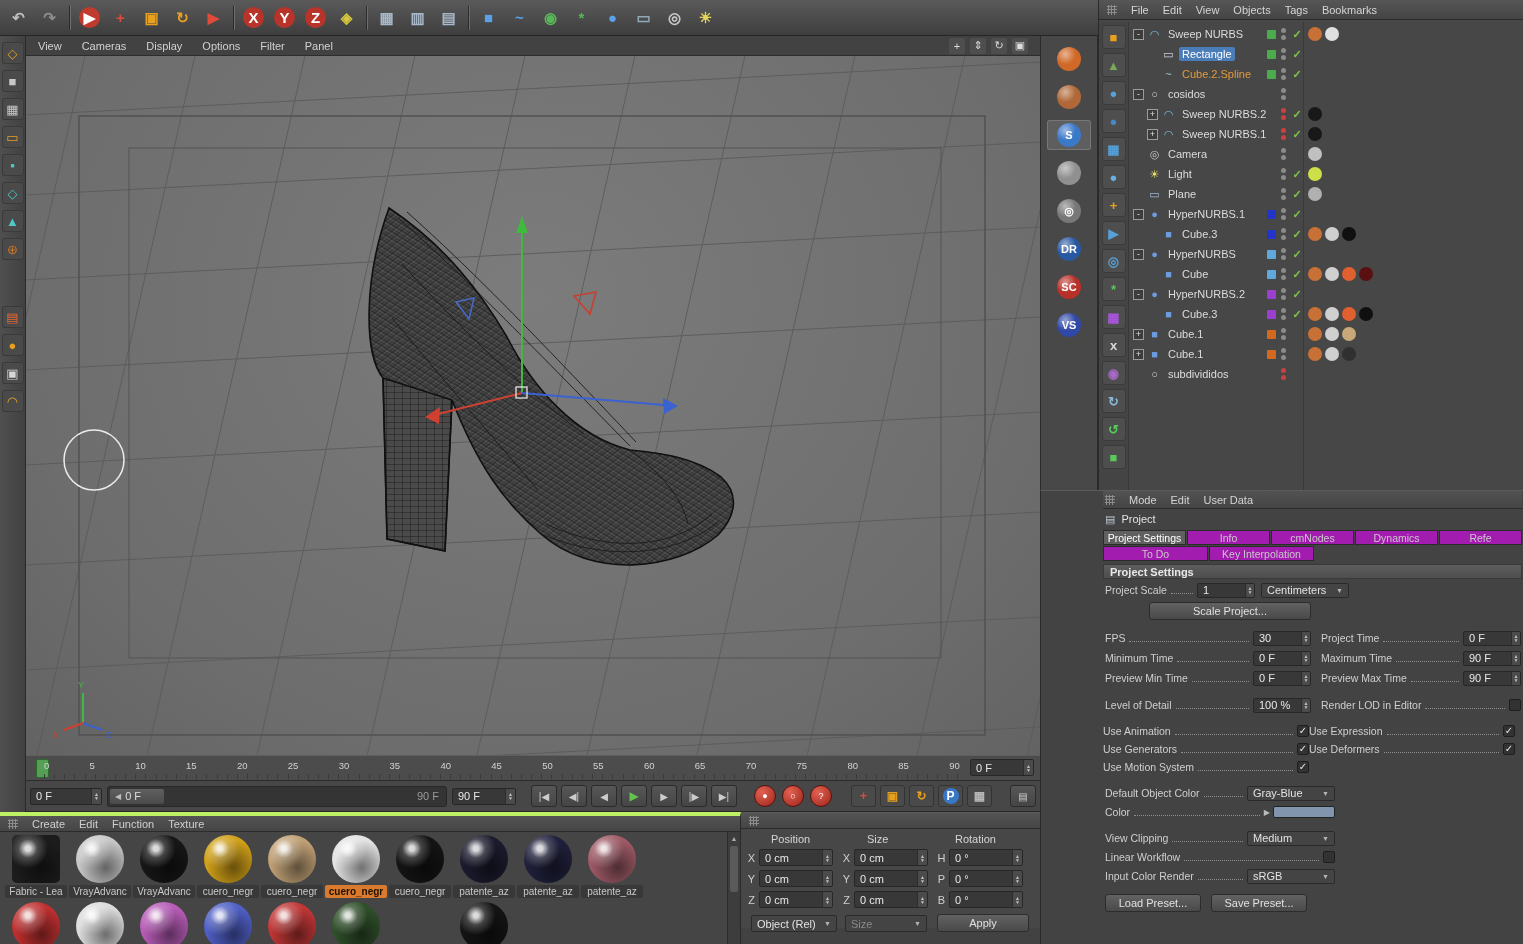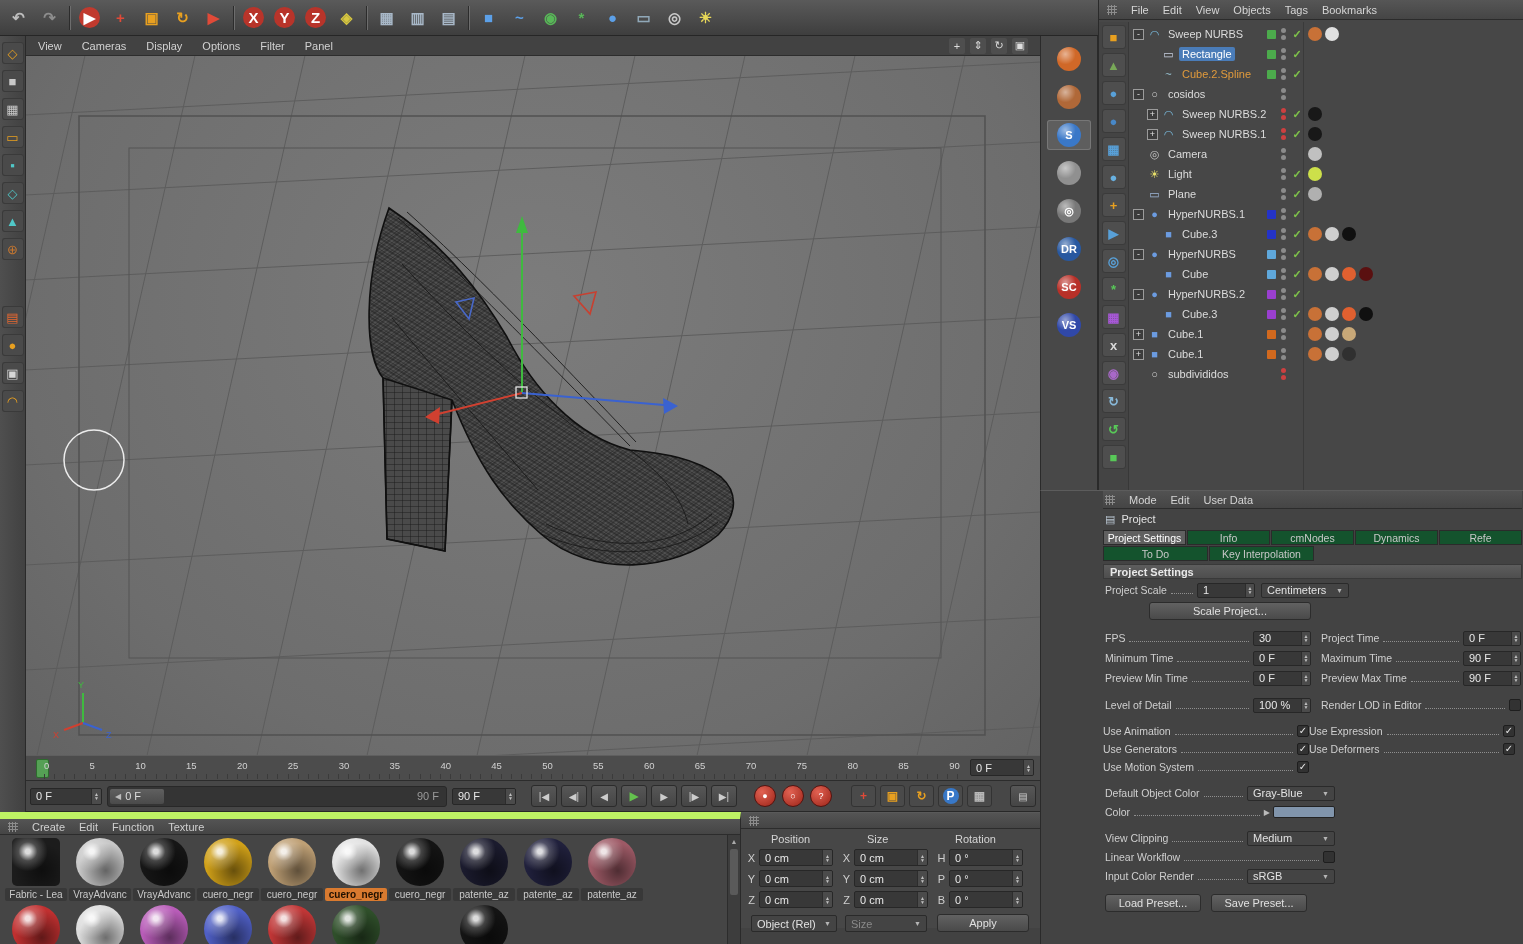--- a/index.html
+++ b/index.html
@@ -70,21 +70,21 @@
 .tbtn.green{color:#64c24e;font-size:12px}
 .rec{width:22px;height:22px;border-radius:50%;border:1px solid #541410;color:#fff;font-size:9px;
   background:radial-gradient(circle at 35% 30%,#e26253,#9c2418);display:flex;align-items:center;justify-content:center}
 .tgl{width:25px;height:22px;border-radius:3px;background:#4a4a4a;border:1px solid #333;
   display:flex;align-items:center;justify-content:center;position:relative;font-size:12px;font-weight:bold}
 .tgl .bub{position:absolute;width:16px;height:16px;border-radius:50%}
 .tgl .tg{position:relative;z-index:1}
 
 
 #mats{position:absolute;left:0;top:812px;width:741px;height:132px;background:#454545;
-  border-top:7px solid #bef264;border-right:1px solid #2a2a2a;overflow:hidden}
+  border-top:4px solid #bef264;border-right:1px solid #2a2a2a;overflow:hidden}
 .pmenu{height:16px;background:linear-gradient(#545454,#454545);border-bottom:1px solid #2c2c2c;
   display:flex;align-items:center;gap:14px;padding:0 8px;color:#d0d0d0}
 .grip{width:10px;height:10px;flex:none;
   background:radial-gradient(#8d8d8d 1px,transparent 1.3px);background-size:3px 3px}
 #matbody{padding:3px 4px 0 4px}
 .mrow{display:flex}
 .mcell{width:64px;display:flex;flex-direction:column;align-items:center;flex:none}
 .msph{width:48px;height:48px;border-radius:50%;
   background:radial-gradient(circle at 33% 28%,rgba(255,255,255,.85) 0 5%,rgba(255,255,255,.22) 20%,rgba(255,255,255,0) 42%),
              radial-gradient(circle at 62% 68%,rgba(0,0,0,.5),rgba(0,0,0,0) 62%),var(--c,#555)}
@@ -149,21 +149,21 @@
 .tags i{width:14px;height:14px;border-radius:50%;display:block;background:transparent}
 
 
 #attr{position:absolute;left:1040px;top:490px;width:562px;height:454px;background:#434343;
   border-top:1px solid #5c5c5c;border-left:1px solid #2a2a2a}
 #attrin{position:absolute;left:62px;top:0;width:419px;height:454px}
 #ammenu{height:18px;display:flex;align-items:center;gap:14px;color:#d5d5d5;padding:0 2px;
   background:linear-gradient(#525252,#454545);border-bottom:1px solid #2c2c2c}
 #amobj{height:20px;display:flex;align-items:center;gap:6px;padding:0 2px;color:#e2e2e2}
 .tabrow{display:flex;gap:1px;margin-top:1px}
-.tab{flex:1;height:15px;background:#14532d;border:1px solid #2b2b2b;color:#c8c8c8;font-size:10.5px;
+.tab{flex:1;height:15px;background:#a21caf;border:1px solid #2b2b2b;color:#c8c8c8;font-size:10.5px;
   display:flex;align-items:center;justify-content:center;overflow:hidden;white-space:nowrap}
 .tab.active{background:#606060;color:#fff}
 .tabrow.r2 .tab{flex:none;width:105px}
 .section{height:15px;background:linear-gradient(#5d5d5d,#4e4e4e);border:1px solid #393939;
   margin-top:3px;display:flex;align-items:center;padding:0 6px;color:#e8e8e8;font-weight:bold}
 .arow{display:flex;align-items:center;height:20px;padding:0 2px}
 .half{display:flex;align-items:center;width:206px;flex:none}
 .half.r{margin-left:10px;width:200px}
 .albl{white-space:nowrap;color:#cfcfcf;font-size:10.5px}
 .lead{flex:1;margin:0 4px;border-bottom:1px dotted #8f8f8f;height:7px;min-width:6px}

